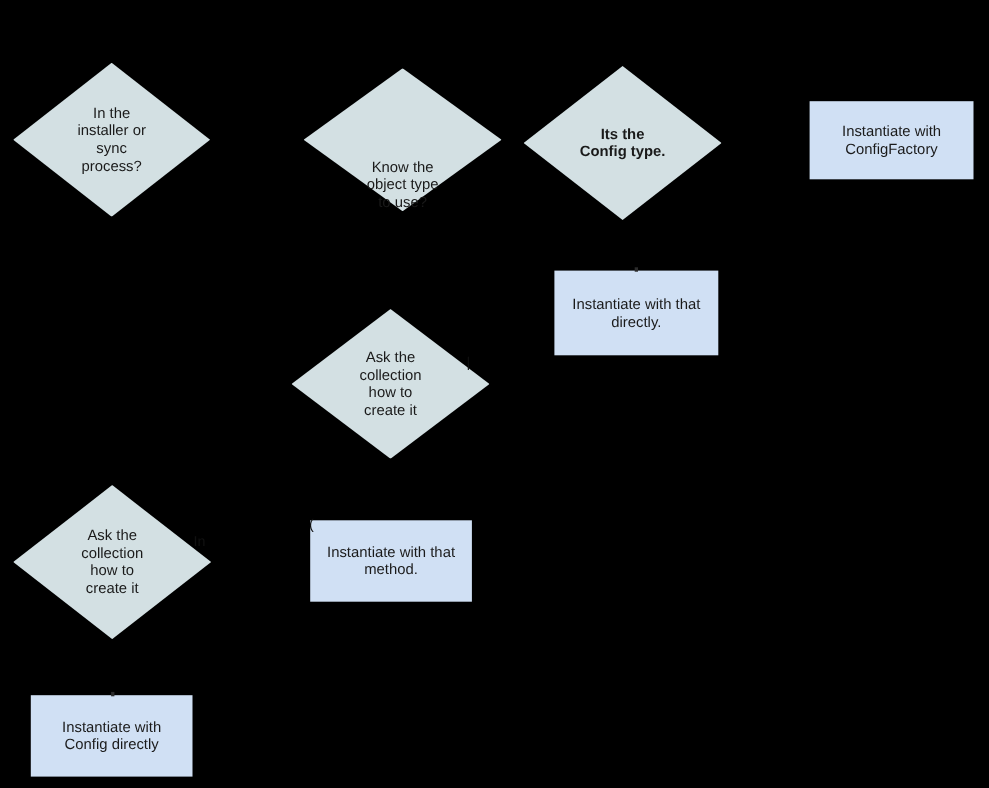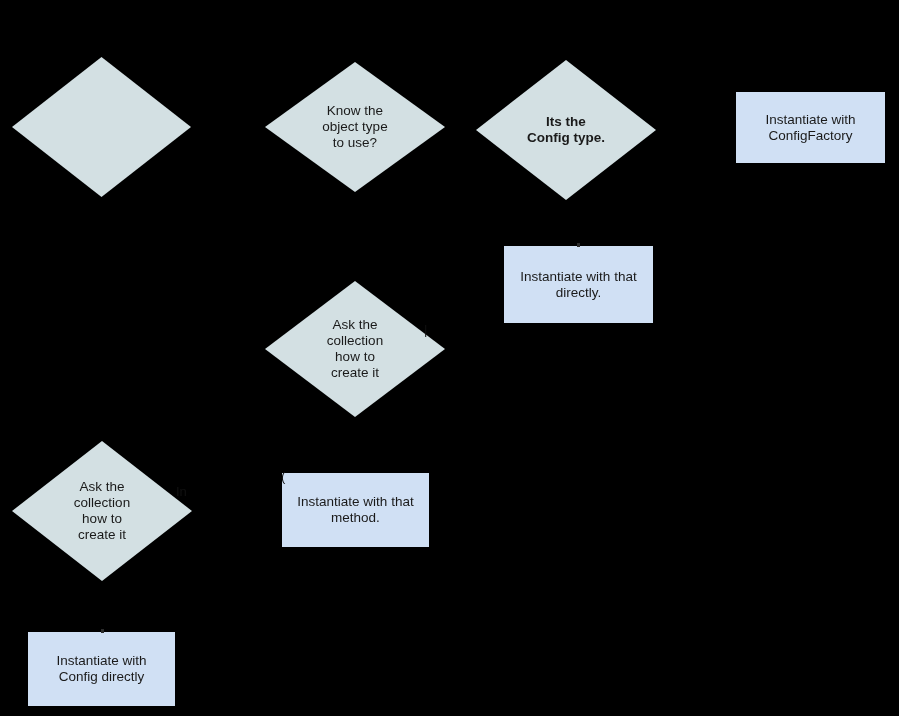--- a/index.html
+++ b/index.html
@@ -79,23 +79,27 @@
     background: #2b2b2b;
   }
 </style>
 </head>
 <body>
 
 <div id="canvas"></div>
 
 <div class="node diamond" style="left:12px; top:57px; width:179px; height:140px;">
   <span class="shape"></span>
+  <span class="label">In the
+installer or
+sync
+process?</span>
 </div>
 
-<div class="node diamond" style="left:265px; top:62px; width:180px; height:130px;">
+<div class="node diamond" style="left:276px; top:62px; width:180px; height:130px;align-items:flex-end;">
   <span class="shape"></span>
   <span class="label">Know the
 object type
 to use?</span>
 </div>
 
 <div class="node diamond" style="left:476px; top:60px; width:180px; height:140px;font-weight:bold;">
   <span class="shape"></span>
   <span class="label">Its the
 Config type.</span>

